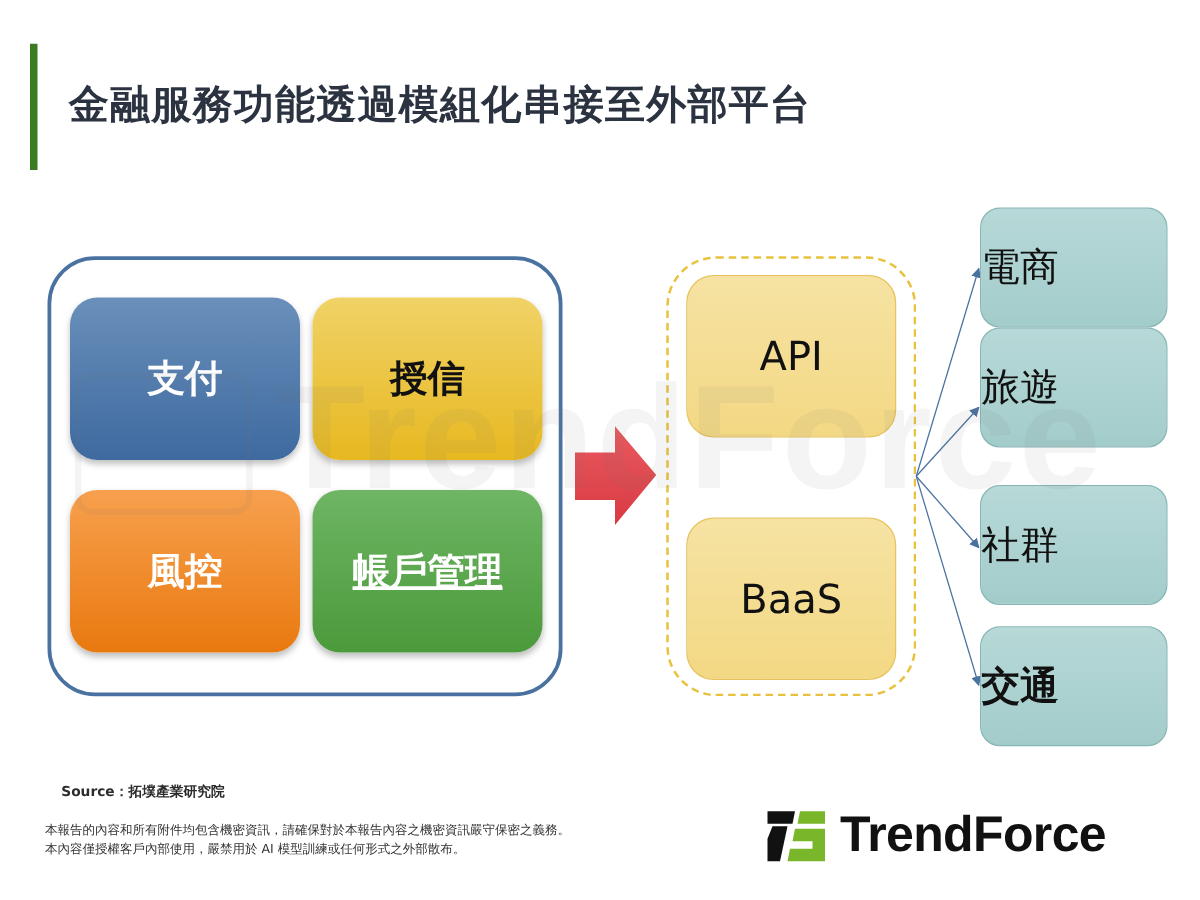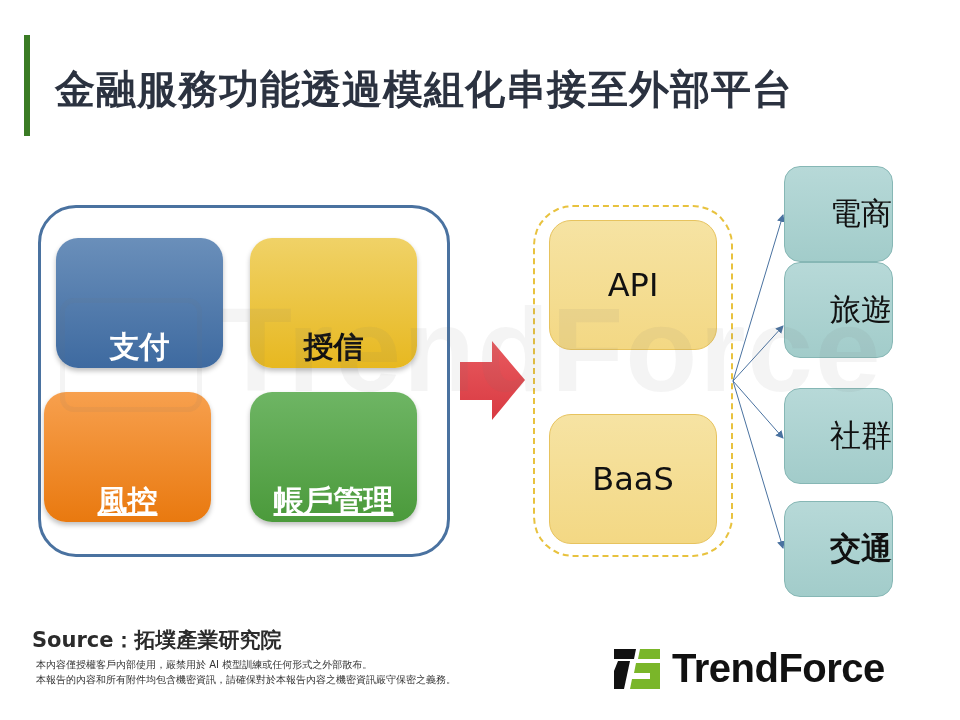--- a/index.html
+++ b/index.html
@@ -1,49 +1,49 @@
 <!DOCTYPE html>
 <html><head>
 <meta charset="utf-8">
 <style>
   html, body { margin:0; padding:0; }
   body { width:960px; height:720px; position:relative; background:#ffffff; overflow:hidden;
          font-family:"DejaVu Sans", sans-serif; }
   .accent-bar { position:absolute; left:24px; top:35px; width:6px; height:101px; background:#3a7b24; }
-  .title { position:absolute; left:55px; top:62px; font-size:40px; font-weight:bold; color:#2b3240; letter-spacing:1px; }
+  .title { position:absolute; left:55px; top:62px; font-size:32px; font-weight:bold; color:#2b3240; letter-spacing:1px; }
 
   .watermark { position:absolute; left:60px; top:290px; width:860px; height:120px; pointer-events:none; z-index:5; }
   .watermark .wm-text { position:absolute; left:160px; top:-8px; font-family:"Liberation Sans", sans-serif; font-weight:bold;
         font-size:118px; color:rgba(120,120,120,0.08); letter-spacing:2px; white-space:nowrap; }
   .watermark .wm-logo { position:absolute; left:0; top:8px; width:132px; height:104px; border:5px solid rgba(120,120,120,0.08); border-radius:14px; }
 
   .left-frame { position:absolute; left:38px; top:205px; width:412px; height:352px; border:3px solid #4a72a0; border-radius:38px; box-sizing:border-box; background:#fff; }
-  .tile { position:absolute; width:167px; height:130px; border-radius:22px; display:flex; align-items:flex-end; justify-content:center;
+  .tile { position:absolute; width:184px; height:130px; border-radius:22px; display:flex; align-items:center; justify-content:center;
           font-size:30px; font-weight:bold; box-shadow:0 3px 5px rgba(0,0,0,0.25); }
   .tile-pay { left:56px; top:238px; background:linear-gradient(#6a8fba,#3e6aa0); color:#fff; }
   .tile-credit { left:250px; top:238px; background:linear-gradient(#f0d267,#e7b820); color:#111; }
-  .tile-risk { left:44px; top:392px; background:linear-gradient(#f7a04e,#e9790f); color:#fff;text-decoration:underline; }
+  .tile-risk { left:56px; top:392px; background:linear-gradient(#f7a04e,#e9790f); color:#fff; }
   .tile-account { left:250px; top:392px; background:linear-gradient(#6eb564,#4b9a3b); color:#fff;text-decoration:underline; }
 
   .red-arrow { position:absolute; left:458px; top:340px; }
 
   .dash-frame { position:absolute; left:533px; top:205px; width:200px; height:352px; border:2px dashed #e8c23e; border-radius:40px; box-sizing:border-box; }
   .mid-box { position:absolute; left:549px; width:168px; height:130px; border-radius:22px; background:linear-gradient(#f6e3a3,#f3d884);
              border:1px solid #e7c35e; box-sizing:border-box; display:flex; align-items:center; justify-content:center;
              font-family:"DejaVu Sans", sans-serif; font-size:32px; color:#111; }
   .mid-api { top:220px;justify-content:center; }
   .mid-baas { top:414px; }
 
   .connectors { position:absolute; left:0; top:0; }
 
-  .right-box { position:absolute; left:784px; width:109px; height:96px; border-radius:16px; background:linear-gradient(#b7d9d8,#a2ccca);
-               border:1px solid #86b7b5; box-sizing:border-box; display:flex; align-items:center; justify-content:flex-end; font-size:31px; color:#111; }
+  .right-box { position:absolute; left:784px; width:150px; height:96px; border-radius:16px; background:linear-gradient(#b7d9d8,#a2ccca);
+               border:1px solid #86b7b5; box-sizing:border-box; display:flex; align-items:center; justify-content:flex-start; font-size:31px; color:#111; }
   .rb-0 { top:166px; } .rb-1 { top:262px; } .rb-2 { top:388px; } .rb-3 { top:501px;font-weight:bold; }
 
-  .source { position:absolute; left:32px; top:626px; font-size:21px; font-weight:bold; color:#2b2b2b; }
+  .source { position:absolute; left:49px; top:626px; font-size:11px; font-weight:bold; color:#2b2b2b; }
   .disclaimer { position:absolute; left:36px; top:657px; font-size:10px; color:#333; line-height:15px; }
 
   .brand { position:absolute; left:612px; top:645px; display:flex; align-items:center; }
   .brand-text { font-family:"Liberation Sans", sans-serif; font-weight:bold; font-size:40px; color:#111; margin-left:10px; letter-spacing:-0.5px; }
 </style>
 </head>
 <body>
 
 <div class="accent-bar"></div>
 <div class="title">金融服務功能透過模組化串接至外部平台</div>
@@ -107,22 +107,22 @@
     <span>交通</span>
   </div>
 
 <div class="watermark">
   <div class="wm-logo"></div>
   <div class="wm-text">TrendForce</div>
 </div>
 
 <div class="source">Source：拓墣產業研究院</div>
 <div class="disclaimer">
+  <div>本報告的內容和所有附件均包含機密資訊，請確保對於本報告內容之機密資訊嚴守保密之義務。</div>
   <div>本內容僅授權客戶內部使用，嚴禁用於 AI 模型訓練或任何形式之外部散布。</div>
-  <div>本報告的內容和所有附件均包含機密資訊，請確保對於本報告內容之機密資訊嚴守保密之義務。</div>
 </div>
 
 <div class="brand">
   <svg width="50" height="46" viewBox="0 0 50 46">
     <polygon points="2,4 24,4 22,14 2,14" fill="#111"></polygon>
     <polygon points="6,16 18,16 12,44 2,44 2,26" fill="#111"></polygon>
     <polygon points="28,4 48,4 48,14 26,14" fill="#7ab629"></polygon>
     <polygon points="24,18 48,18 48,44 18,44 20,34 38,34 38,28 22,28" fill="#7ab629"></polygon>
   </svg>
   <span class="brand-text">TrendForce</span>

